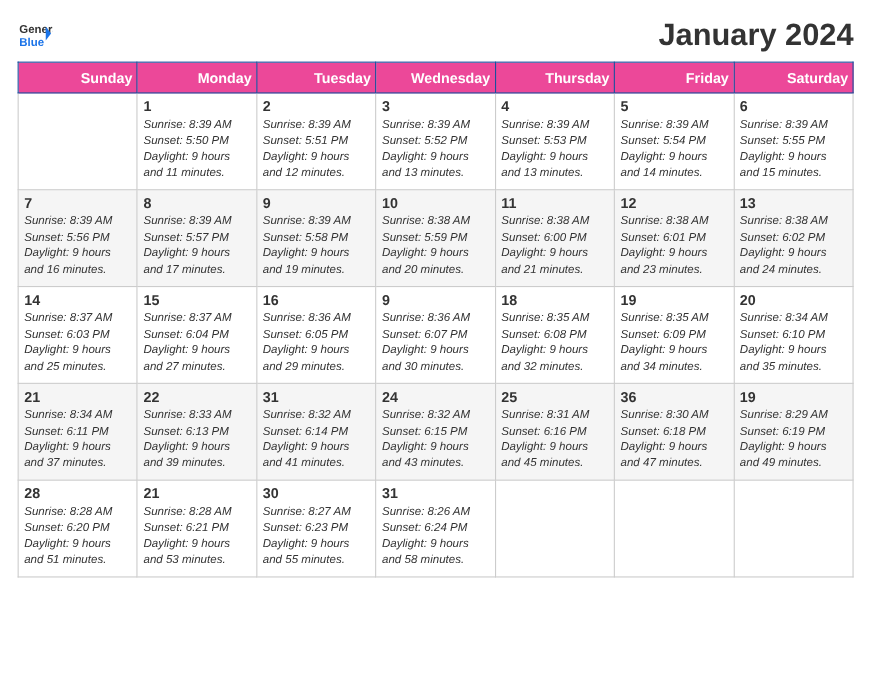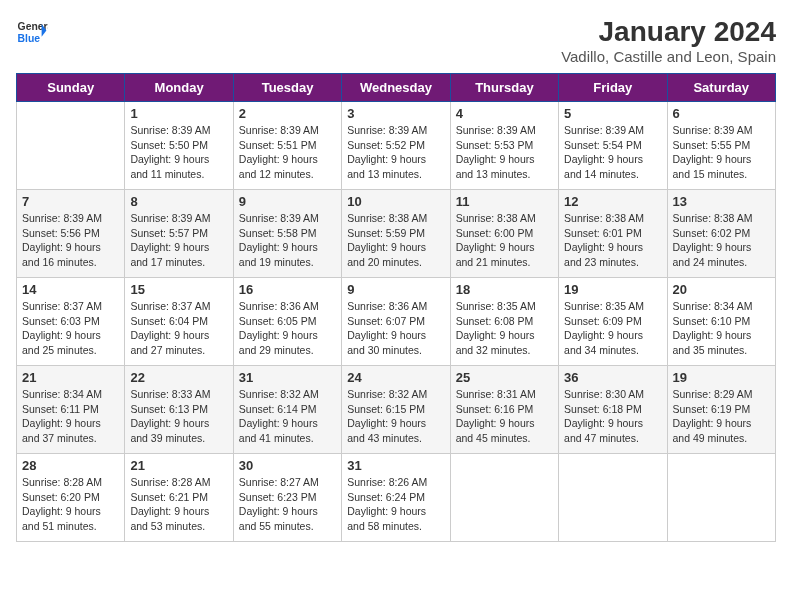--- a/index.html
+++ b/index.html
@@ -19,43 +19,43 @@
     .logo {
       display: flex;
       align-items: center;
       gap: 2px;
     }
     .logo-icon {
       width: 32px;
       height: 32px;
     }
     .title-block {
-      text-align: right;
+      text-align: center;
     }
     .month-year {
       font-size: 28px;
       font-weight: bold;
       color: #333;
     }
     .location {
       font-size: 15px;
       color: #555;
     }
     table {
       width: 100%;
       border-collapse: collapse;
       table-layout: fixed;
     }
     thead tr th {
-      background-color: #701a75;
+      background-color: #ec4899;
       color: #fff;
       font-size: 13px;
       font-weight: bold;
       padding: 6px 4px;
-      text-align: center;
+      text-align: right;
       border: 1px solid #1a4f9e;
     }
     tbody tr td {
       border: 1px solid #ccc;
       vertical-align: top;
       padding: 4px 5px;
       font-size: 11px;
       color: #333;
       height: 88px;
     }
@@ -68,36 +68,36 @@
     .day-num {
       font-weight: bold;
       font-size: 13px;
       display: block;
       margin-bottom: 2px;
     }
     .day-detail {
       font-size: 10.5px;
       line-height: 1.4;
       color: #333;
+      font-style: italic;
     }
   </style>
 </head>
 <body>
 
 <div class="header">
   <div class="logo">
     <svg class="logo-icon" viewBox="0 0 40 40" xmlns="http://www.w3.org/2000/svg">
       <text x="2" y="18" font-size="13" font-weight="bold" fill="#333" font-family="Arial">General</text>
       <text x="2" y="32" font-size="13" font-weight="bold" fill="#1a73e8" font-family="Arial">Blue</text>
       <polygon points="32,10 38,18 32,26" fill="#1a73e8"></polygon>
     </svg>
   </div>
   <div class="title-block">
     <div class="month-year">January 2024</div>
-    <div class="location">Vadillo, Castille and Leon, Spain</div>
   </div>
 </div>
 
 <table>
   <thead>
     <tr id="header-row">
         <th>Sunday</th>
         <th>Monday</th>
         <th>Tuesday</th>
         <th>Wednesday</th>

